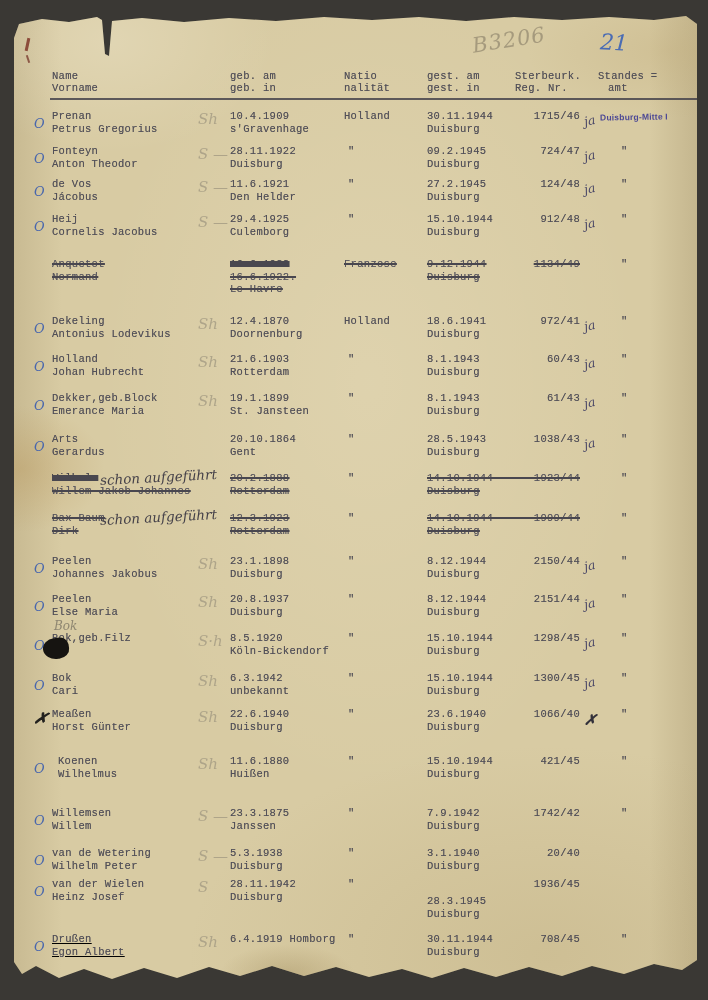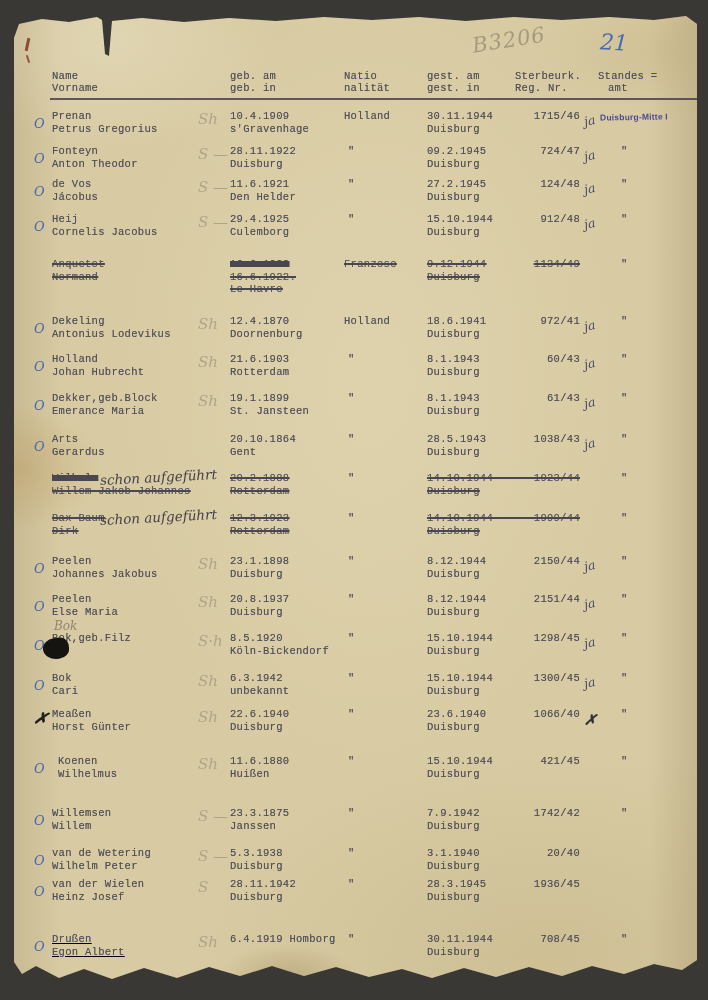--- a/index.html
+++ b/index.html
@@ -505,21 +505,21 @@
         <div class="cell" style="left: 38px;">
           <span class="t">van der Wielen</span>
           <span class="t">Heinz Josef</span>
         </div>
         <span class="pen">S</span>
         <div class="cell" style="left: 216px;">
           <span class="t">28.11.1942</span>
           <span class="t">Duisburg</span>
         </div>
         <span class="t cell" style="left: 334px;">"</span>
-        <div class="cell" style="left: 413px;">
+        <div class="cell" style="left: 413px; margin-top: 17px;">
           <span class="t">28.3.1945</span>
           <span class="t">Duisburg</span>
         </div>
         <div class="cell" style="left: 480px; width: 86px; text-align: right;">
           <span class="t">1936/45</span>
         </div>
       </div>
       <div class="row" style="top: 921px;">
         <span class="mk">O</span>
         <div class="cell" style="left: 38px; text-decoration: underline;">

